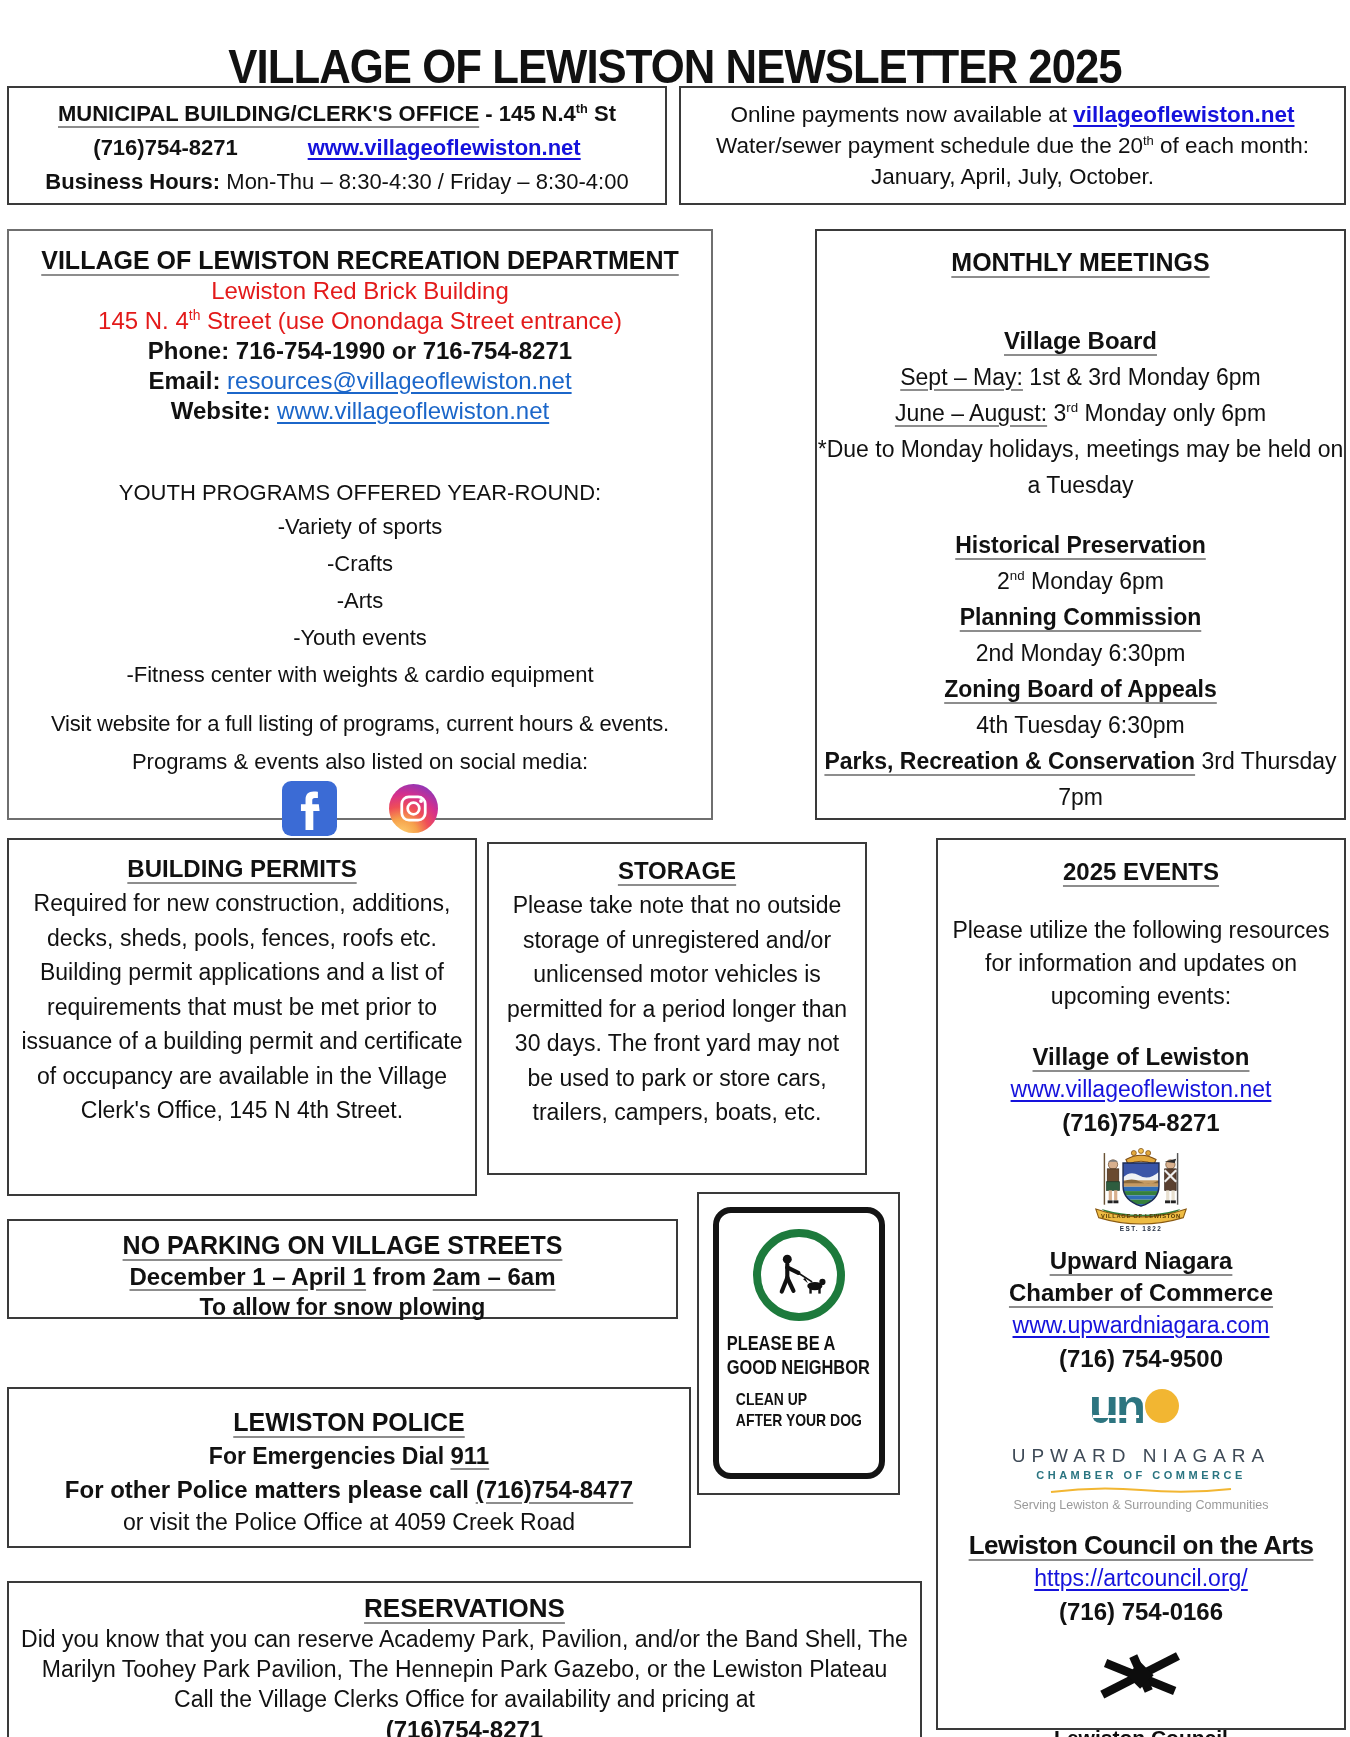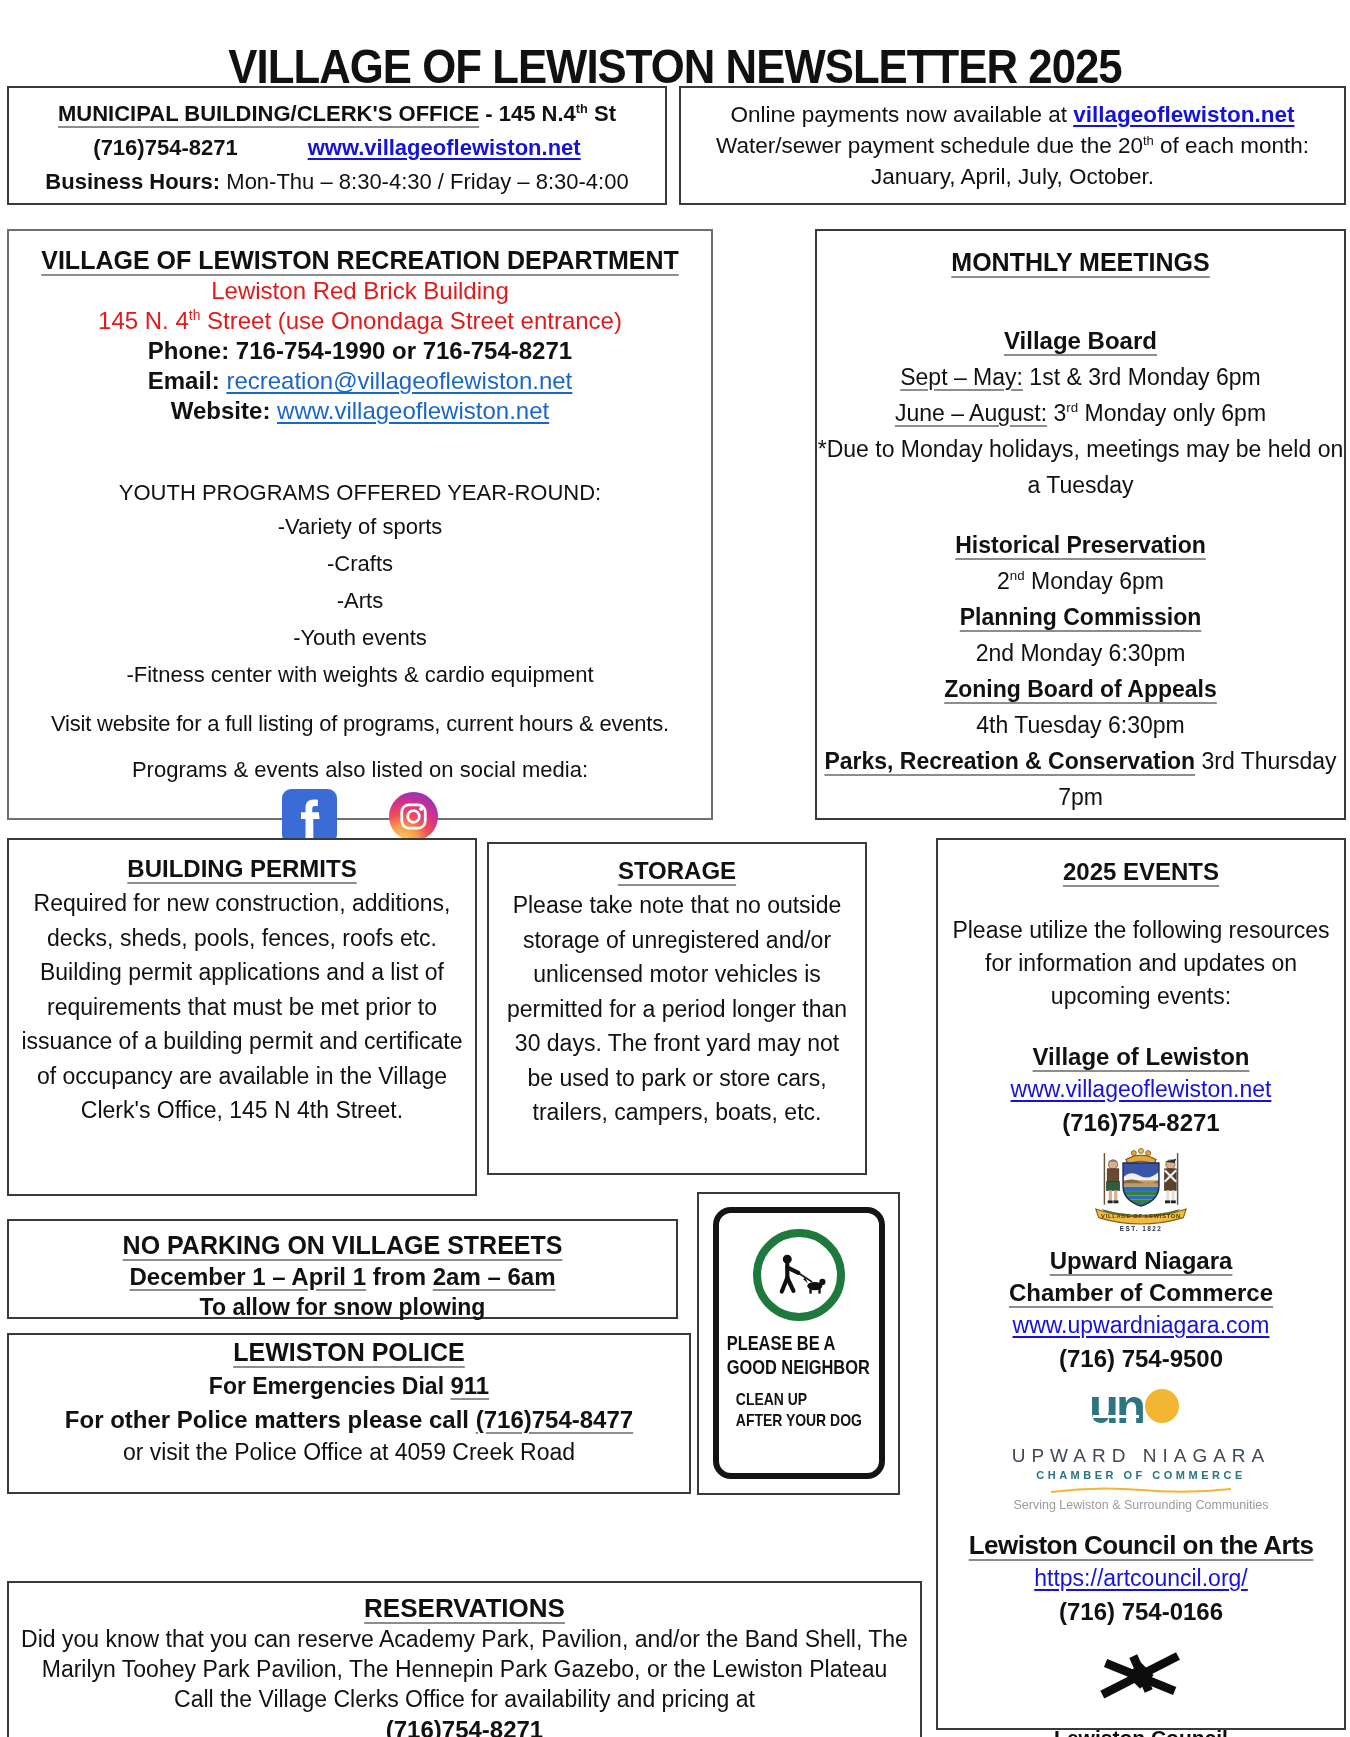--- a/index.html
+++ b/index.html
@@ -26,21 +26,21 @@
   .b-pay .l{line-height:31px;}
 
   
   .b-rec{left:7px;top:229px;width:706px;height:591px;border-color:#6f6f6f;padding-top:13px;font-size:22px;}
   .rec-head{font-size:25px;line-height:32px;}
   .rec-red{font-size:24px;line-height:30px;}
   .rec-line{font-size:24px;line-height:30px;}
   .rec-prog-head{margin-top:52px;line-height:30px;}
   .rec-prog{line-height:37px;}
   .rec-visit{margin-top:16px;line-height:30px;letter-spacing:-0.2px;}
-  .rec-social{margin-top:16px;line-height:30px;}
+  .rec-social{margin-top:8px;line-height:30px;}
   .social-row{margin-top:4px;display:flex;justify-content:center;align-items:center;gap:52px;}
   .fb-icon,.ig-icon{display:inline-block;}
 
   
   .b-meet{left:815px;top:229px;width:531px;height:591px;padding-top:14px;font-size:23px;}
   .meet-head{font-size:25px;line-height:34px;margin-bottom:44px;}
   .b-meet .l{line-height:36px;}
 
   
   .b-perm{left:7px;top:838px;width:470px;height:358px;padding:12px 10px 0 10px;font-size:23px;}
@@ -71,21 +71,21 @@
 
   
   .lca-row{display:flex;align-items:center;justify-content:center;gap:10px;margin-top:10px;flex-direction:column;}
   .lca-text{text-align:left;font-size:21px;font-weight:bold;line-height:24px;color:#0d0d0d;}
 
   
   .b-park{left:7px;top:1219px;width:671px;height:100px;padding-top:9px;}
   .park-head{font-size:25px;line-height:31px;}
   .park-l2{font-size:24px;font-weight:bold;line-height:31px;}
   .park-l3{font-size:23px;font-weight:bold;line-height:31px;}
-  .b-pol{left:7px;top:1333px;width:684px;height:161px;padding-top:1px;}
+  .b-pol{left:7px;top:1387px;width:684px;height:161px;padding-top:17px;}
   .pol-head{font-size:25px;line-height:33px;}
   .pol-l{font-size:23px;line-height:33px;}
   .b-resv{left:7px;top:1581px;width:915px;height:218px;padding:9px 12px 0 12px;}
   .resv-head{font-size:26px;line-height:32px;}
   .resv-body{font-size:23px;line-height:30px;}
   .resv-phone{font-size:24px;font-weight:bold;line-height:32px;}
 
   
   .b-dog{left:697px;top:1192px;width:203px;height:303px;}
   .dog-sign{margin:13px auto 0 auto;width:172px;height:272px;box-sizing:border-box;border:6px solid #141414;border-radius:18px;background:#fff;display:flex;flex-direction:column;align-items:center;padding-top:16px;}
@@ -112,21 +112,21 @@
 <div class="box b-pay ctr">
   <div class="l"><span>Online payments now available at </span><a class="lk1">villageoflewiston.net</a></div>
   <div class="l"><span>Water/sewer payment schedule due the 20</span><sup>th</sup><span> of each month: January, April, July, October.</span></div>
 </div>
 
 <div class="box b-rec ctr">
   <div class="rec-head"><span class="hu">VILLAGE OF LEWISTON RECREATION DEPARTMENT</span></div>
   <div class="rec-red red">Lewiston Red Brick Building</div>
   <div class="rec-red red"><span>145 N. 4</span><sup>th</sup><span> Street (use Onondaga Street entrance)</span></div>
   <div class="rec-line"><b>Phone: </b><b>716-754-1990 or 716-754-8271</b></div>
-  <div class="rec-line"><b>Email: </b><a class="lk2">recreation@villageoflewiston.net</a></div>
+  <div class="rec-line"><b>Email: </b><a class="lk2">resources@villageoflewiston.net</a></div>
   <div class="rec-line"><b>Website: </b><a class="lk2">www.villageoflewiston.net</a></div>
   <div class="rec-prog-head">YOUTH PROGRAMS OFFERED YEAR-ROUND:</div>
   <div class="rec-prog">-Variety of sports</div>
   <div class="rec-prog">-Crafts</div>
   <div class="rec-prog">-Arts</div>
   <div class="rec-prog">-Youth events</div>
   <div class="rec-prog">-Fitness center with weights &amp; cardio equipment</div>
   <div class="rec-visit">Visit website for a full listing of programs, current hours &amp; events.</div>
   <div class="rec-social">Programs &amp; events also listed on social media:</div>
   <div class="social-row">

